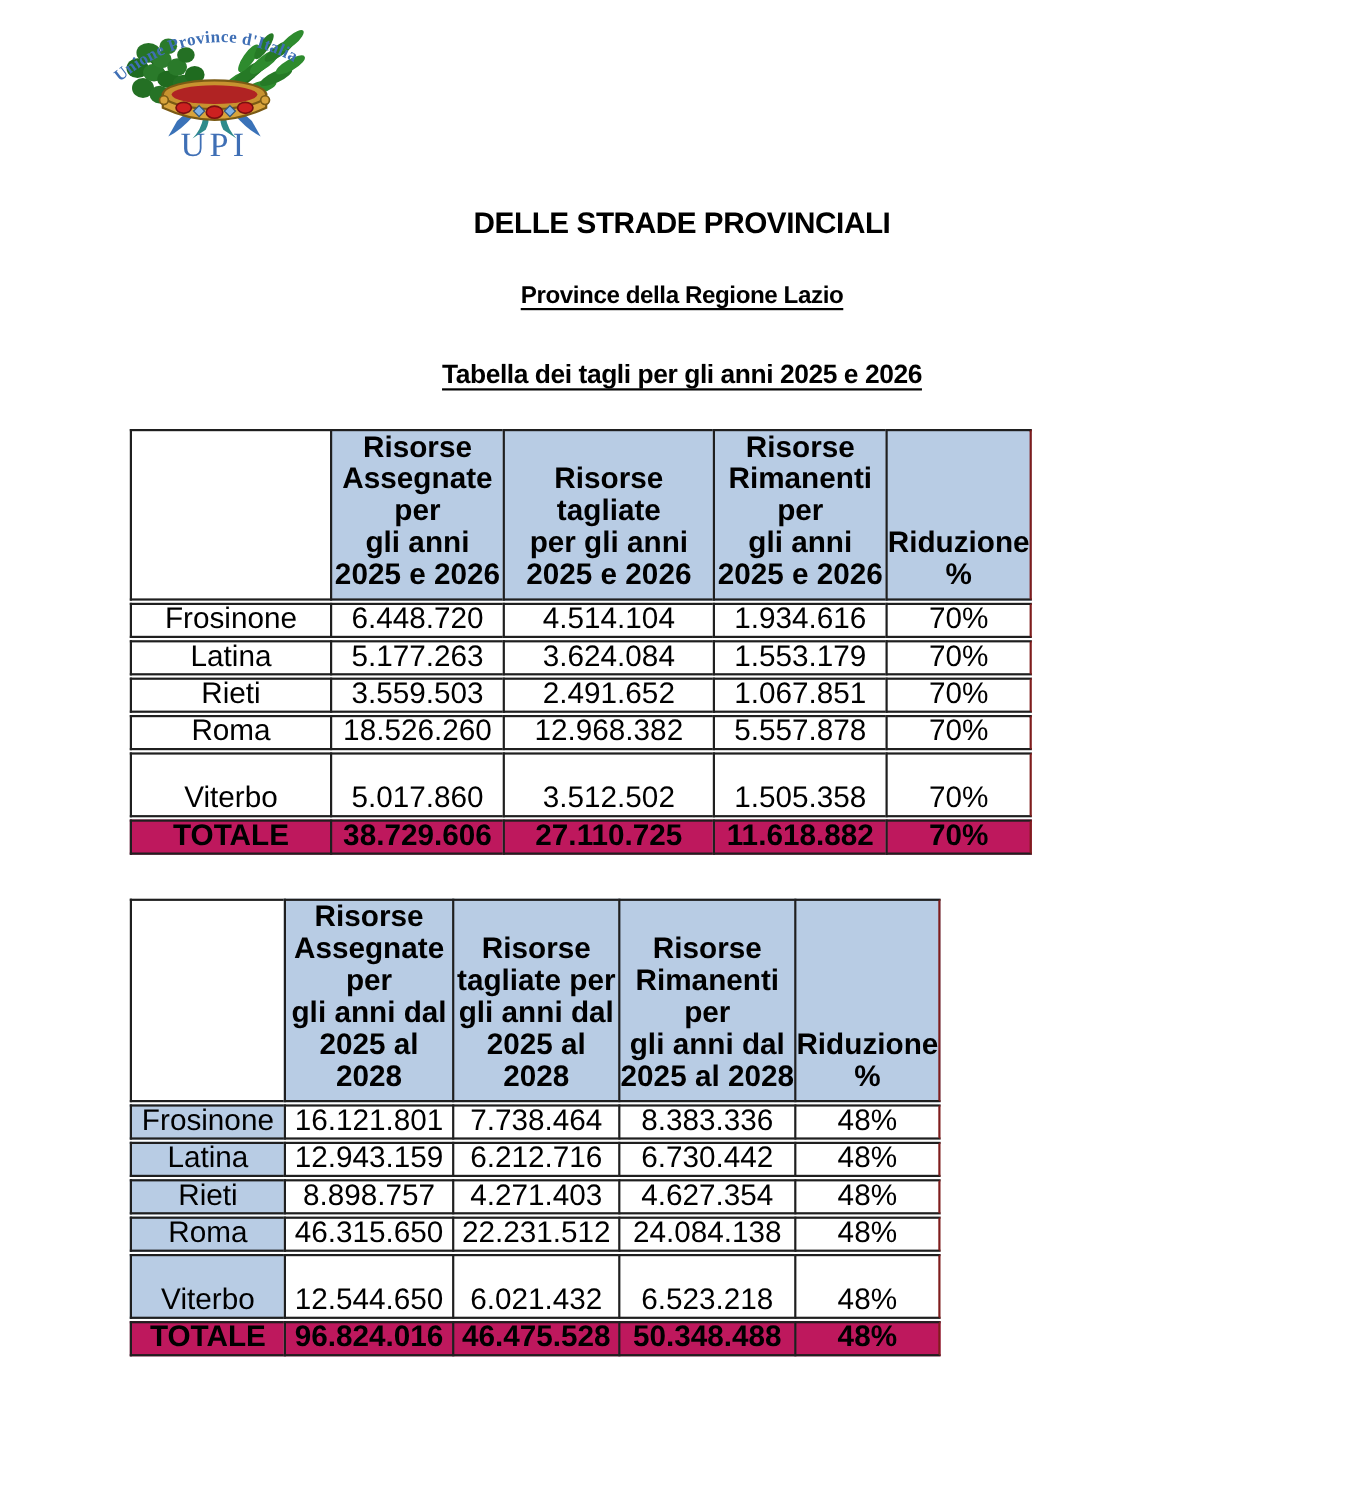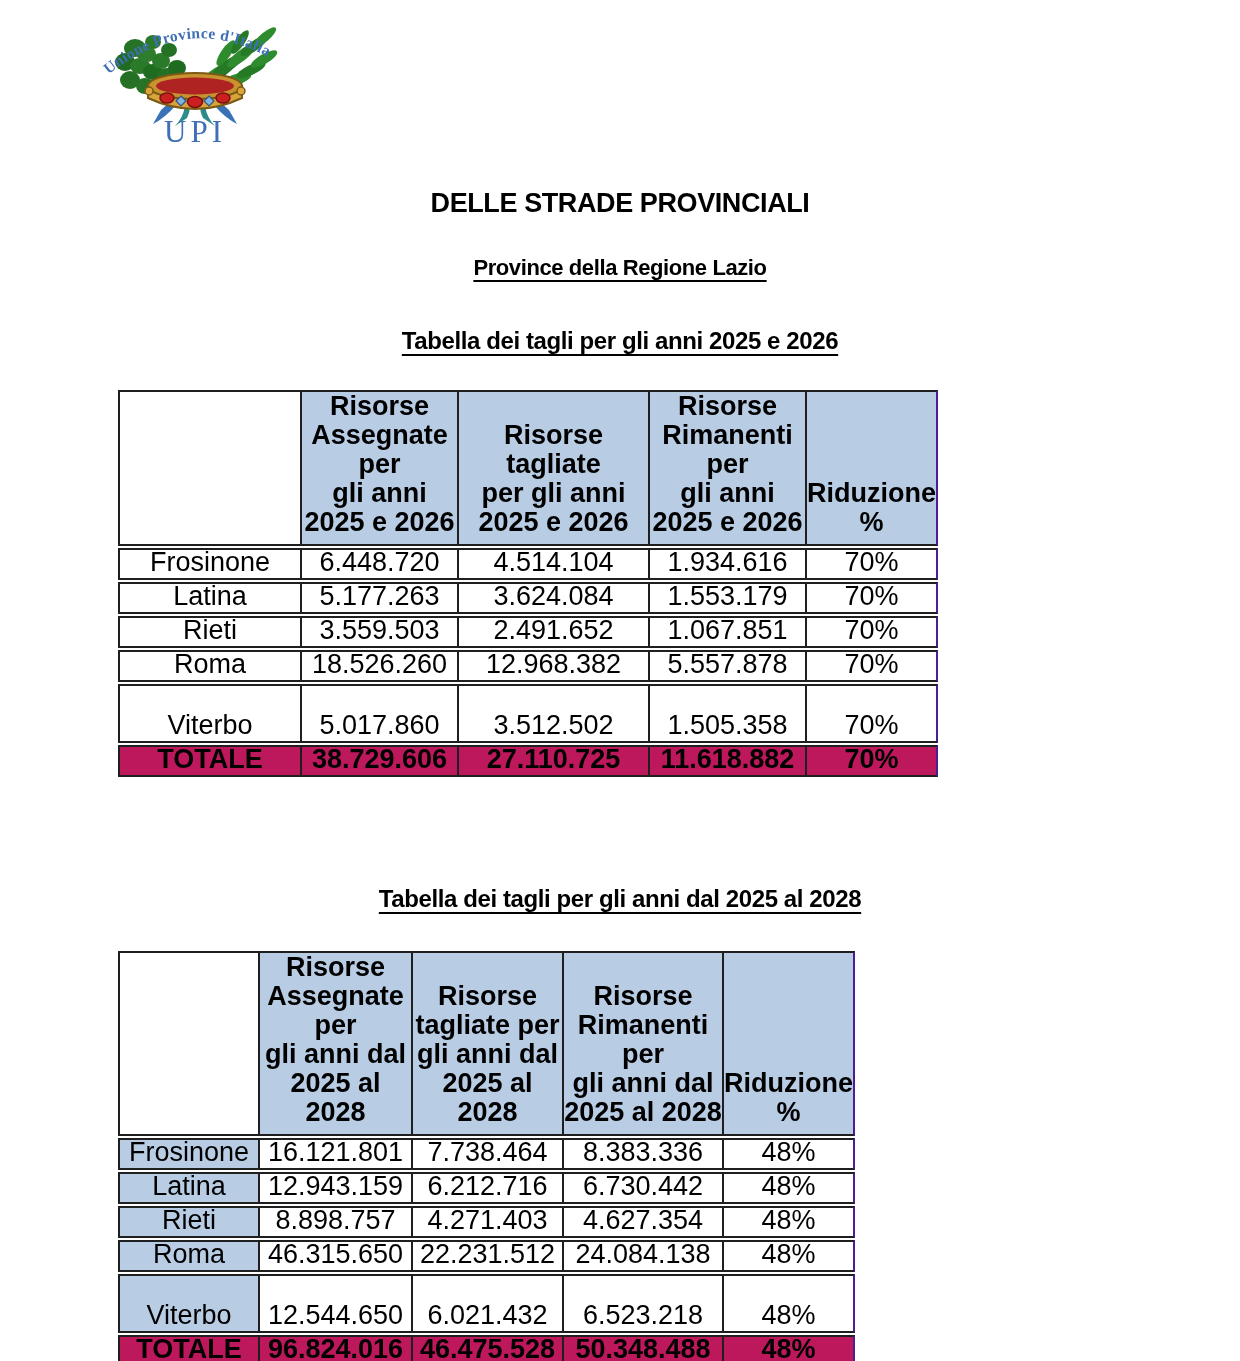--- a/index.html
+++ b/index.html
@@ -65,21 +65,21 @@
   .t2 col.c4 { width: 116px; }
   .doc-table th, .doc-table td {
     border-top: 2px solid #1f1f1f;
     border-bottom: 2px solid #1f1f1f;
     border-left: 2px solid #1f1f1f;
     text-align: center;
     vertical-align: bottom;
     overflow: hidden;
   }
   .doc-table th:last-child, .doc-table td:last-child {
-    border-right: 2px solid #4c1d95;
+    border-right: 2px solid #7f1d1d;
   }
   .doc-table thead th {
     height: 126px;
     background: #b8cce4;
     font-weight: bold;
     white-space: pre-line;
     line-height: 29px;
     padding-bottom: 7px;
   }
   .doc-table thead th.corner { background: #ffffff; }
@@ -243,21 +243,20 @@
         <tr class="total-row">
           <td>TOTALE</td>
           <td>38.729.606</td>
           <td>27.110.725</td>
           <td>11.618.882</td>
           <td>70%</td>
         </tr>
       </tbody>
     </table>
 
-    <div class="table-heading underlined h2gap">Tabella dei tagli per gli anni dal 2025 al 2028</div>
 
     <table class="doc-table t2">
       <colgroup>
           <col class="c0">
           <col class="c1">
           <col class="c2">
           <col class="c3">
           <col class="c4">
         </colgroup>
       <thead>

